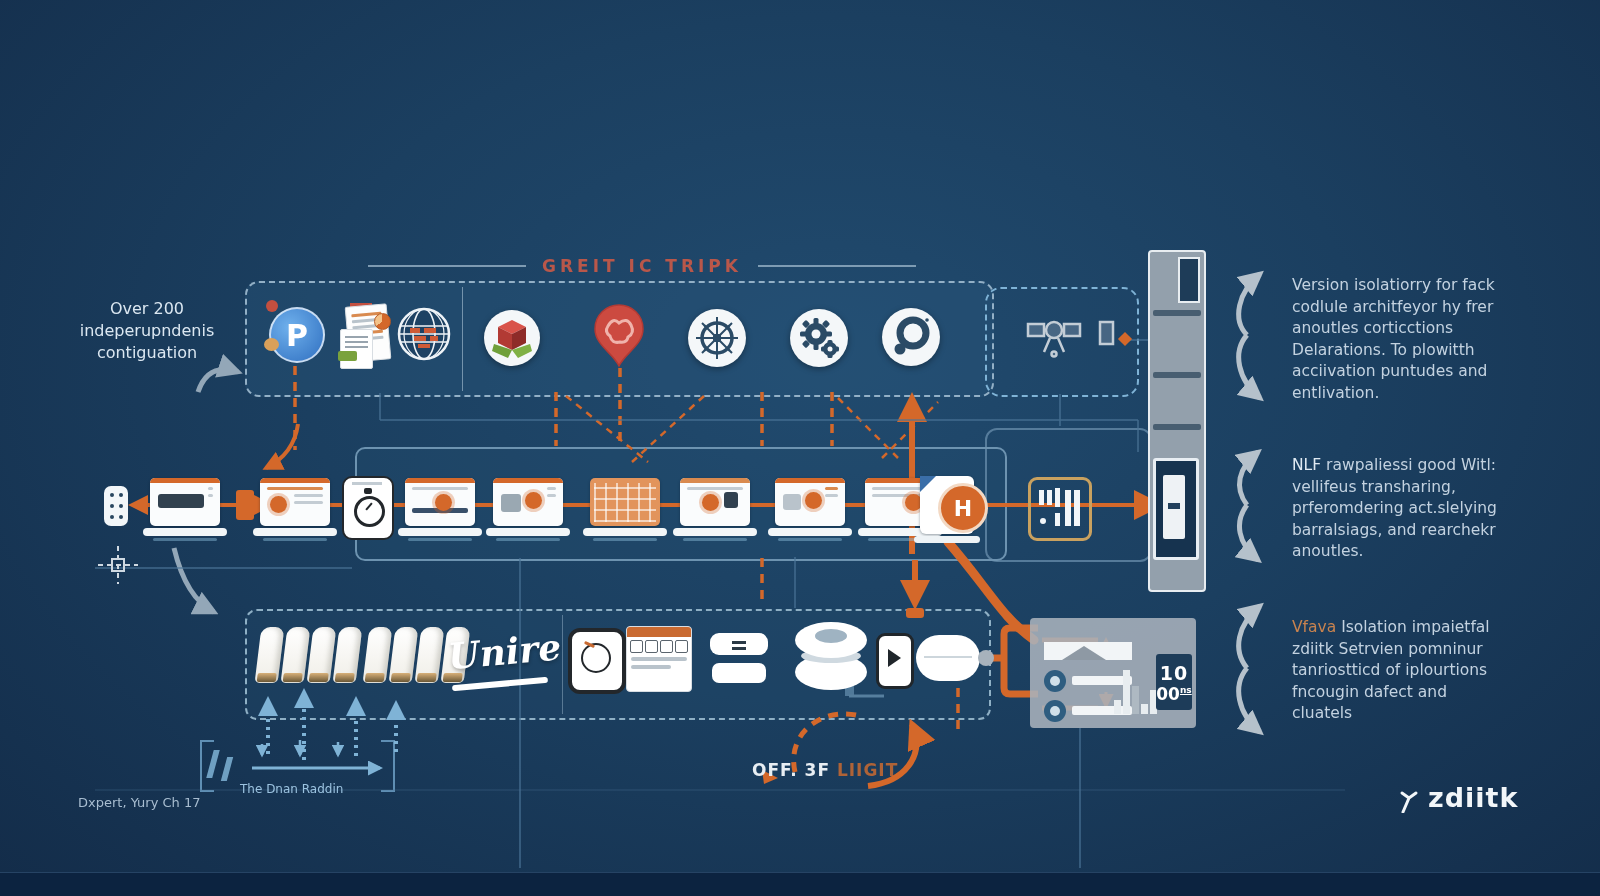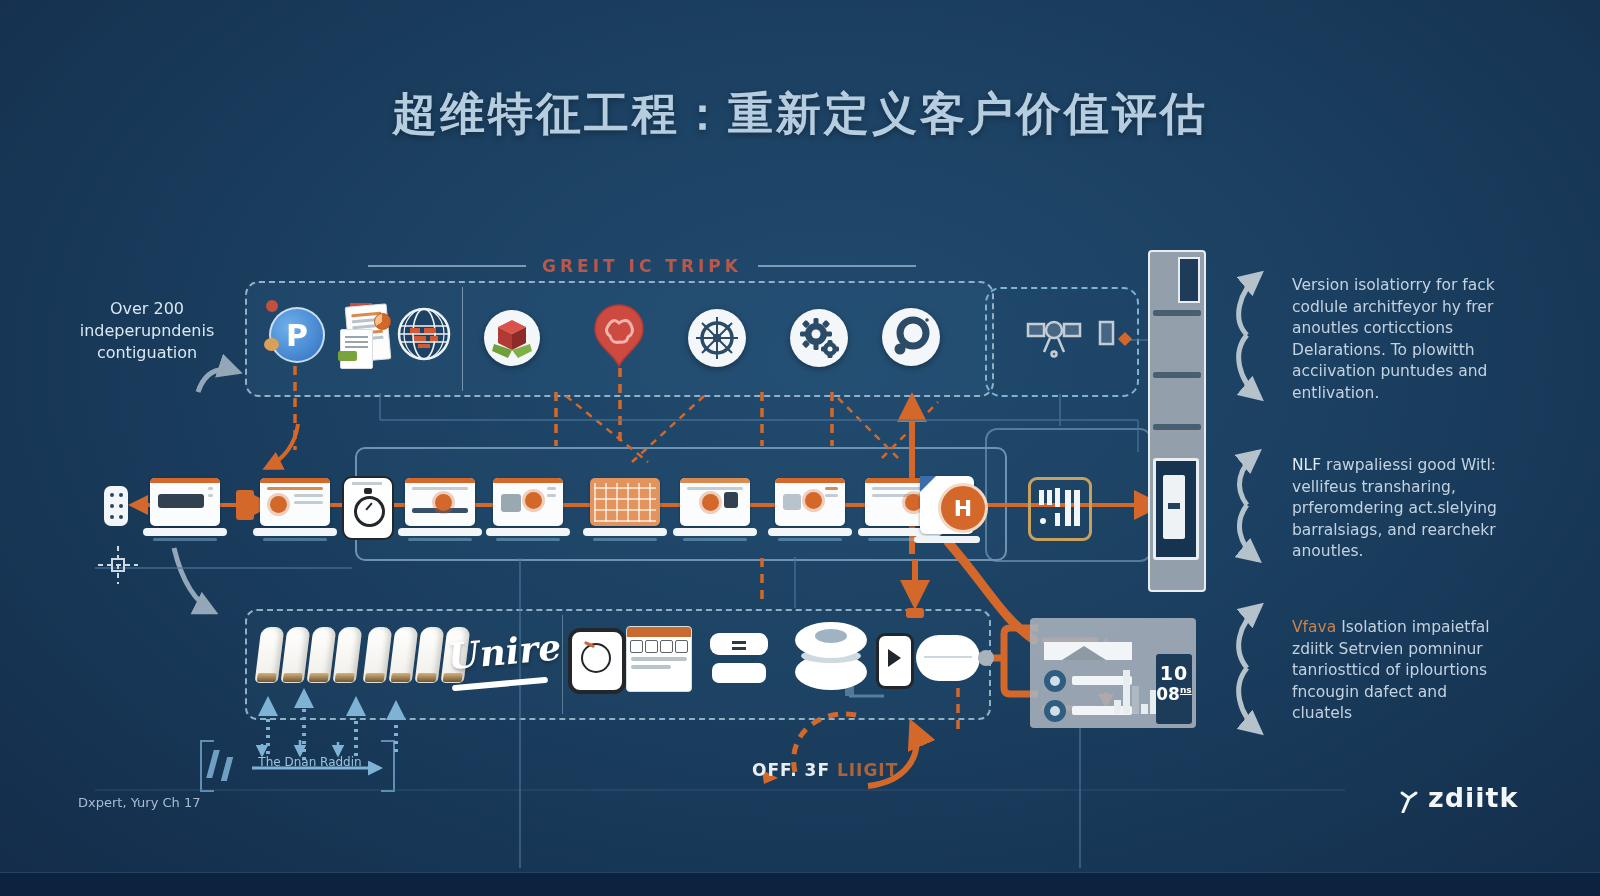--- a/index.html
+++ b/index.html
@@ -15,21 +15,21 @@
   .left-note{left:62px;top:298px;width:170px;text-align:center;color:#dbe7f1;
     font-size:16px;line-height:22px;}
   .group-header{left:368px;top:256px;width:548px;display:flex;align-items:center;z-index:3;}
   .group-header .hline{flex:1;height:2px;background:#9fb8cc;opacity:.75;}
   .group-header .hlabel{padding:0 16px;color:#b9574a;font-weight:bold;font-size:17px;letter-spacing:4px;}
   .note{left:1292px;width:205px;font-size:15.5px;line-height:21.5px;color:#c3d2e0;}
   .note .lead{font-weight:normal;color:#dfe9f2;}
   .note .lead.orange{color:#c8834f;}
   .off-label{left:752px;top:760px;font-size:17px;font-weight:bold;letter-spacing:1px;color:#e8eef3;z-index:3;}
   .off-label .tail{color:#c96a31;opacity:.85;}
-  .sketch-label{left:240px;top:755px;width:140px;text-align:center;font-size:12px;color:#9cc3e0;z-index:3;}
+  .sketch-label{left:240px;top:782px;width:140px;font-size:12px;color:#9cc3e0;z-index:3;}
   .footer{left:78px;top:795px;font-size:13px;color:#a8bdd0;z-index:3;}
   .logo{left:1398px;top:782px;display:flex;align-items:flex-end;gap:4px;z-index:3;}
   .logo .wordmark{font-size:27px;font-weight:bold;letter-spacing:1px;color:#f2f6f9;}
 
   
   .top-box{left:245px;top:281px;width:745px;height:112px;border:2px dashed #93b0c6;
     border-radius:14px;background:rgba(44,90,126,.35);}
   .top-box .vdiv{position:absolute;left:215px;top:4px;bottom:4px;width:1px;background:rgba(200,220,235,.5);}
   .dash-box{left:985px;top:287px;width:150px;height:106px;border:2px dashed #7fb3d6;border-radius:16px;}
   .mid-box{left:355px;top:447px;width:648px;height:110px;border:2px solid #6d93b0;
@@ -156,21 +156,21 @@
   .panel{left:1030px;top:618px;width:166px;height:110px;background:rgba(168,178,188,.88);
     border-radius:4px;z-index:3;}
   .panel .slab{position:absolute;background:#f2f5f7;border-radius:2px;}
   .panel .mountain{position:absolute;left:14px;top:24px;width:88px;height:18px;background:#f2f5f7;overflow:hidden;}
   .panel .mountain i{position:absolute;left:18px;bottom:0;width:0;height:0;display:block;
     border-left:22px solid transparent;border-right:22px solid transparent;border-bottom:14px solid #8e99a4;}
   .panel .cbadge{position:absolute;width:22px;height:22px;border-radius:50%;background:#2e5d80;}
   .panel .cbadge::after{content:"";position:absolute;left:6px;top:6px;width:10px;height:10px;
     border-radius:50%;background:#cfe0ea;}
   .panel .bar{position:absolute;width:7px;background:#e8edf0;bottom:14px;}
-  .metric-box{position:absolute;left:126px;top:36px;width:36px;height:70px;background:#1d3c59;
+  .metric-box{position:absolute;left:126px;top:36px;width:36px;height:56px;background:#1d3c59;
     border-radius:3px;color:#fff;text-align:center;font-weight:bold;}
   .metric-box .v1{font-size:19px;margin-top:8px;letter-spacing:1px;}
   .metric-box .v2{font-size:17px;letter-spacing:0px;}
   .metric-box sup{font-size:9px;text-decoration:underline;}
 
   svg.layer{position:absolute;left:0;top:0;z-index:2;}
   svg.iconsvg{position:absolute;z-index:3;overflow:visible;}
 </style>
 </head>
 <body>
@@ -283,21 +283,20 @@
     <g stroke="#cfd9e2" stroke-width="2" stroke-dasharray="5 4" fill="none">
       <path d="M 118,546 L 118,584"></path>
         <path d="M 98,565 L 138,565"></path>
     </g>
     <rect x="112" y="559" width="12" height="12" fill="none" stroke="#cfd9e2" stroke-width="2"></rect>
 
     <rect x="845" y="652" width="9" height="44" fill="#567f9e" opacity=".9"></rect>
     <path d="M 849,696 L 884,696" stroke="#567f9e" stroke-width="3" fill="none"></path>
   </svg>
 
-  <div class="abs title z3">超维特征工程：重新定义客户价值评估</div>
 
   <div class="abs left-note z3">
     <div>Over 200</div>
     <div>indeperupndenis</div>
     <div>contiguation</div>
   </div>
 
   <div class="abs group-header">
     <div class="hline"></div>
     <div class="hlabel">GREIT IC TRIPK</div>
@@ -586,21 +585,21 @@
     <div class="slab" style="left:42px;top:58px;width:60px;height:9px;"></div>
     <div class="cbadge" style="left:14px;top:82px;"></div>
     <div class="slab" style="left:42px;top:88px;width:60px;height:9px;"></div>
     <div class="bar" style="left:84px;height:14px;"></div>
     <div class="bar" style="left:93px;height:44px;"></div>
     <div class="bar" style="left:102px;height:28px;background:#aeb9c2;"></div>
     <div class="bar" style="left:111px;height:10px;"></div>
     <div class="bar" style="left:120px;height:24px;"></div>
     <div class="metric-box">
       <div class="v1">10</div>
-      <div class="v2"><span>08</span><sup>ns</sup></div>
+      <div class="v2"><span>00</span><sup>ns</sup></div>
     </div>
   </div>
 
   <div class="abs note z3" style="top:275px;">
     <span class="body">Version isolatiorry for fack codlule architfeyor hy frer anoutles corticctions Delarations. To plowitth acciivation puntudes and entlivation.</span>
   </div>
   <div class="abs note z3" style="top:455px;">
     <span class="lead">NLF</span>
     <span class="body">rawpaliessi good Witl: vellifeus transharing, prferomdering act.slelying barralsiags, and rearchekr anoutles.</span>
   </div>

